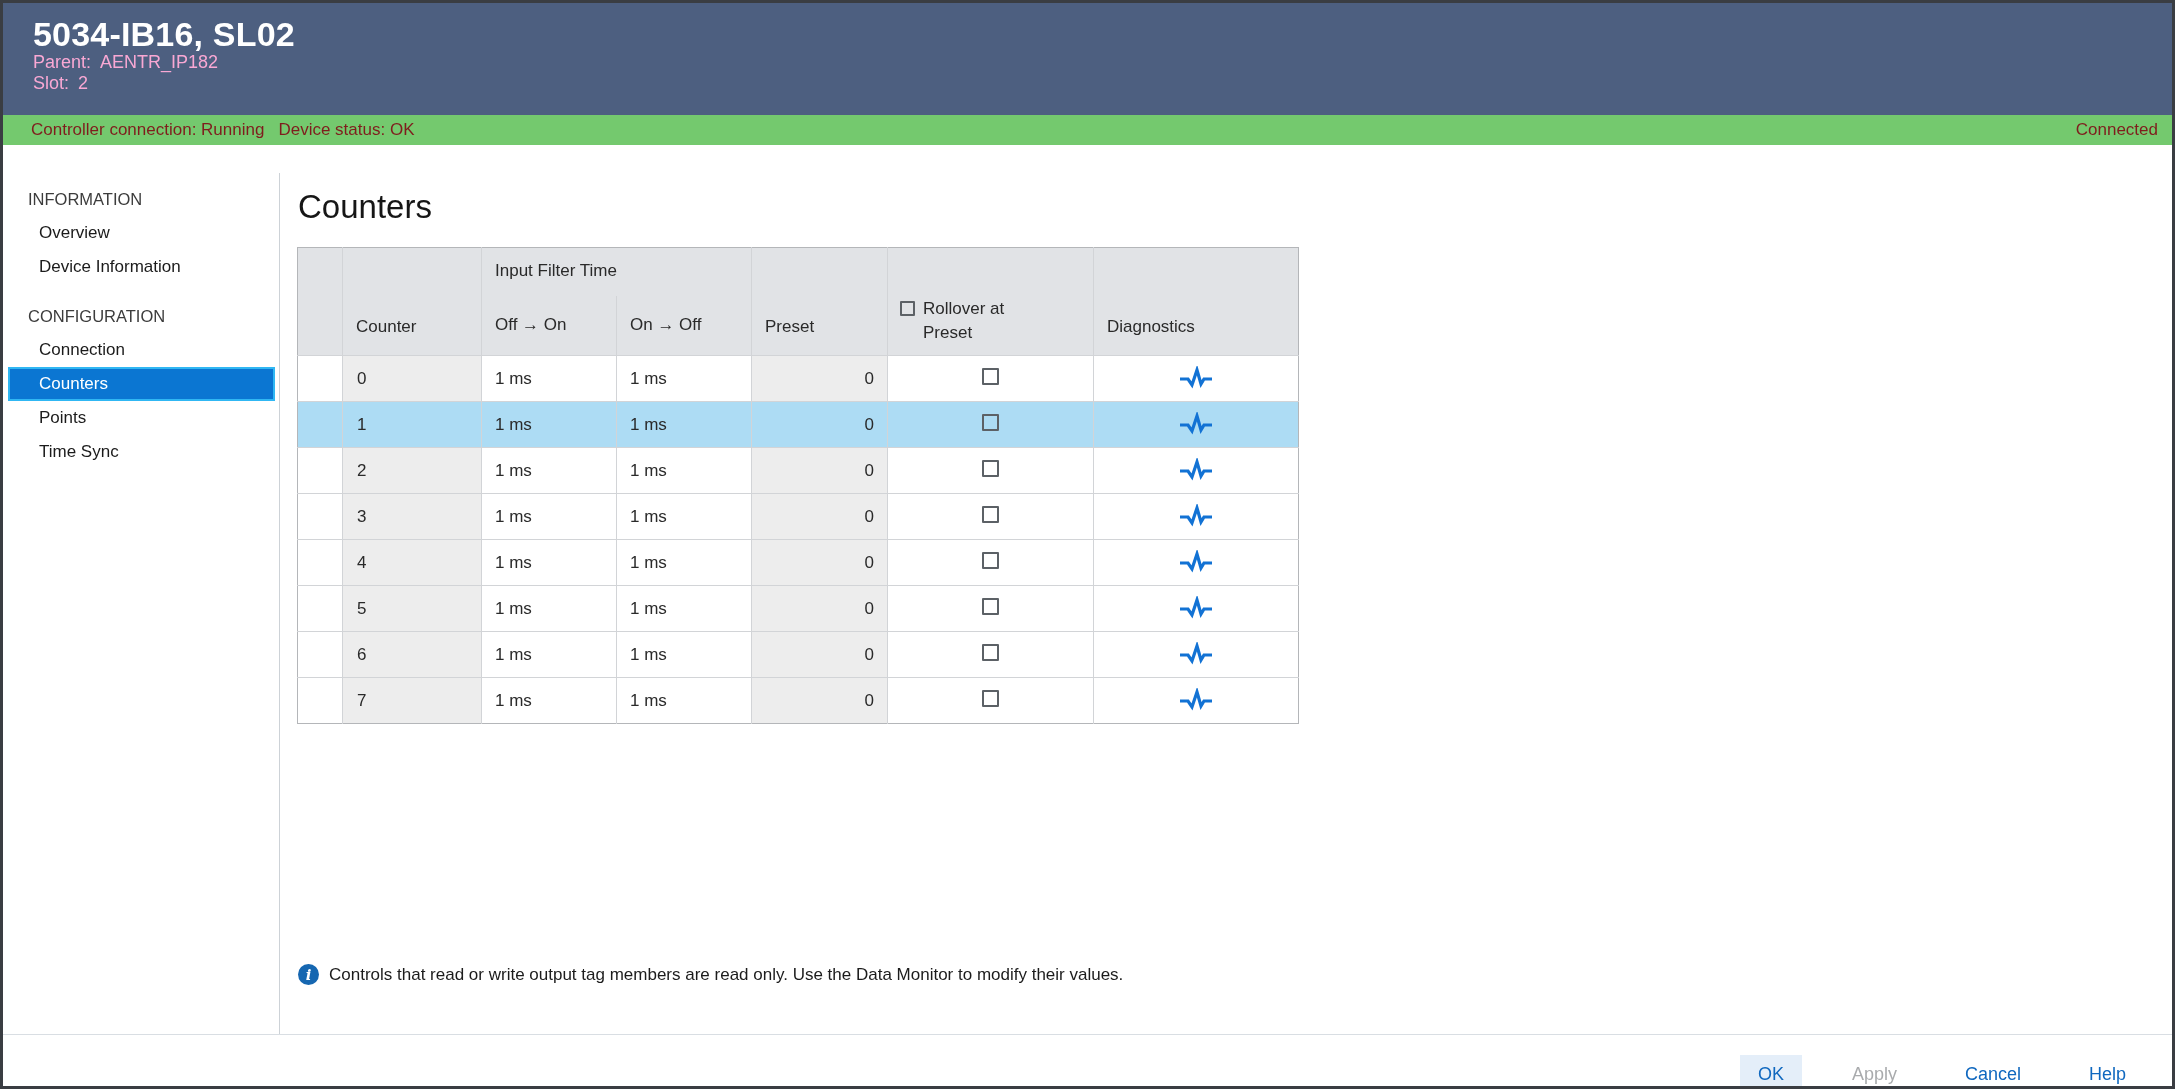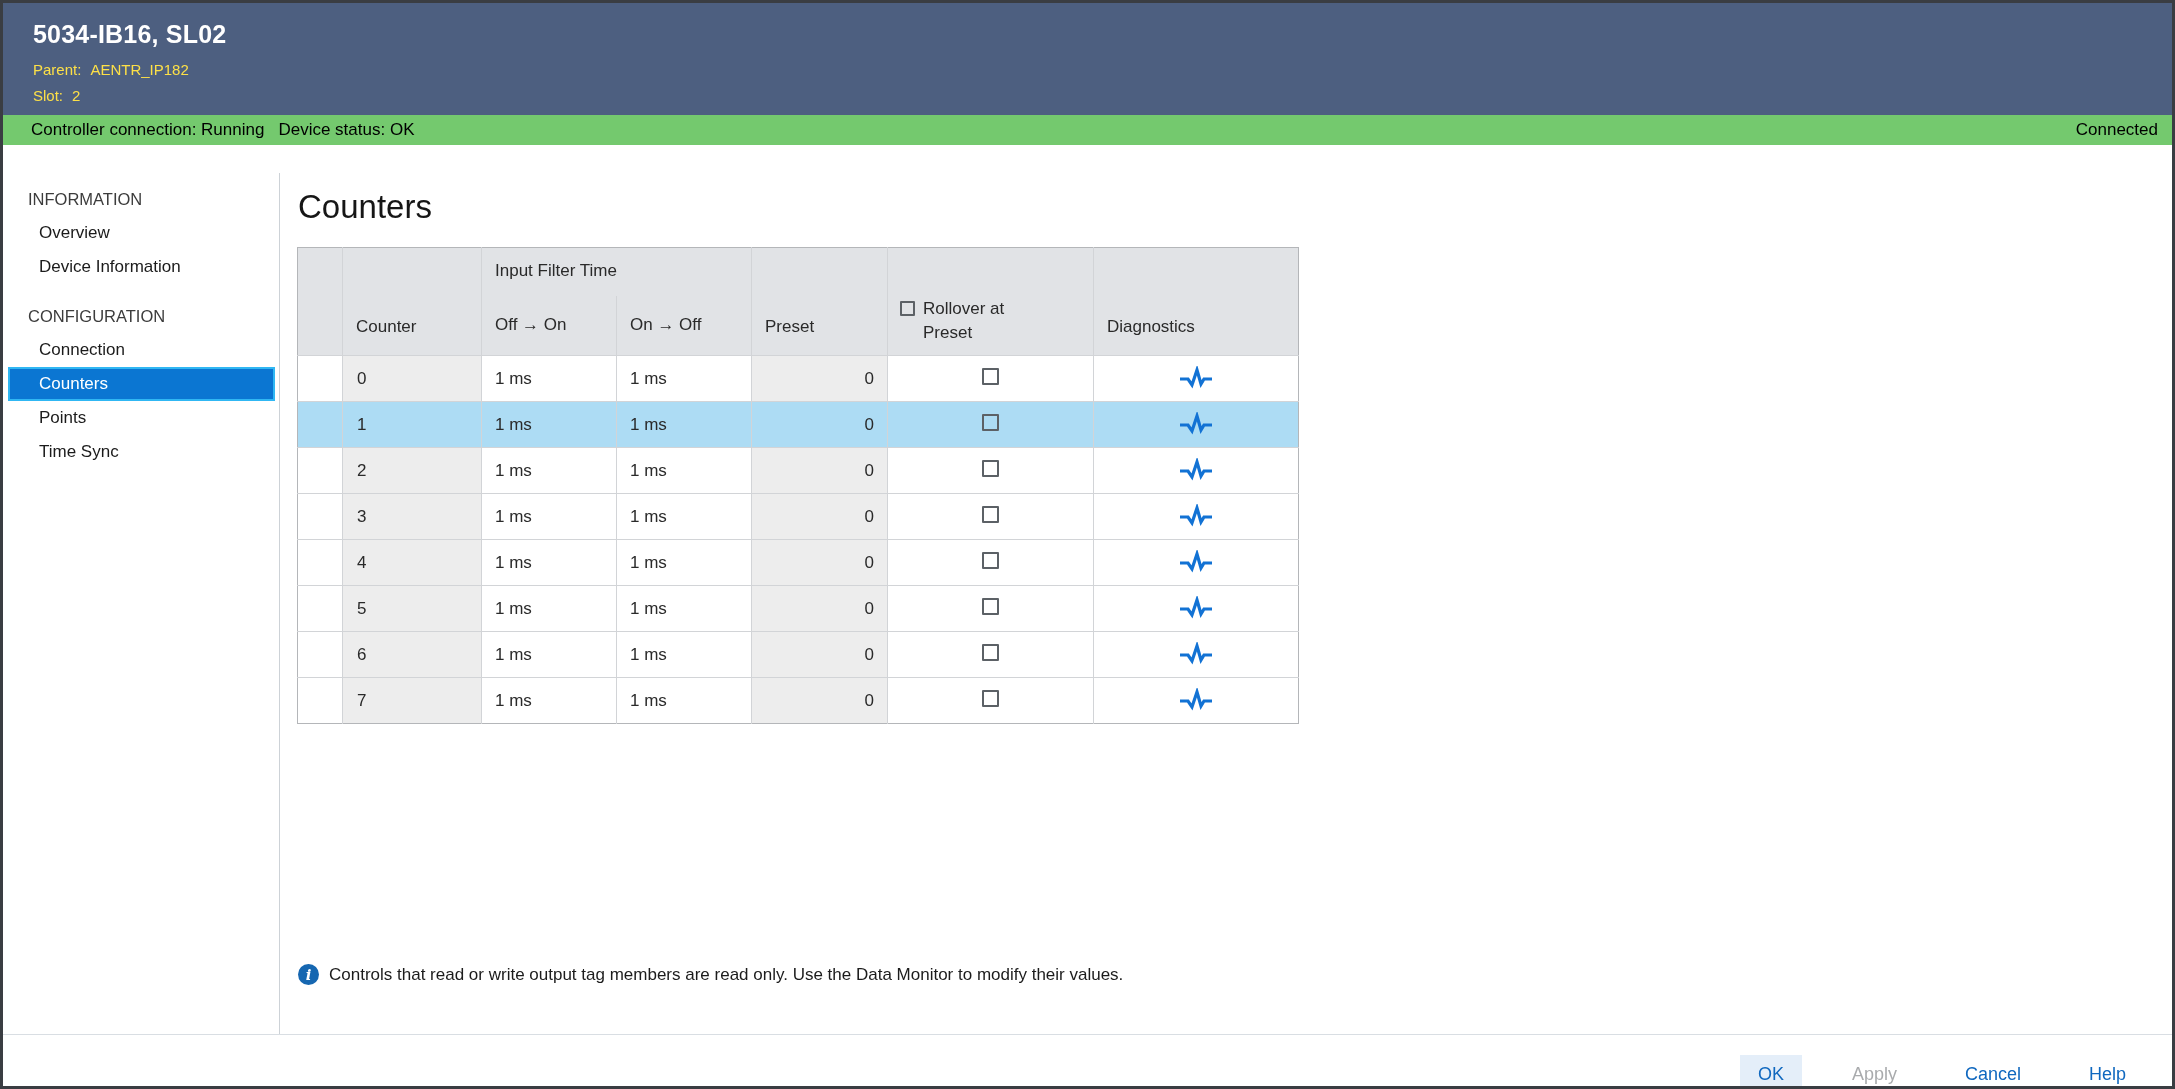--- a/index.html
+++ b/index.html
@@ -14,25 +14,25 @@
   }
   *{box-sizing:border-box;}
   html,body{margin:0;padding:0;background:#888;}
   body{font-family:"Liberation Sans", sans-serif;}
   .window{
     width:2175px;height:1089px;border:3px solid #3a3d42;background:#fff;
     position:relative;overflow:hidden;
   }
   
   .titlebar{height:112px;background:var(--titlebar-bg);color:#fff;padding:13px 0 0 30px;}
-  .win-title{font-size:25px;font-weight:700;letter-spacing:.2px;line-height:36px;}
-  .win-sub{font-size:15px;margin-top:9px;color:#fde047;}
+  .win-title{font-size:34px;font-weight:700;letter-spacing:.2px;line-height:36px;}
+  .win-sub{font-size:18px;color:#f9a8d4;}
   .win-sub .lbl{margin-right:9px;}
   
-  .statusbar{height:30px;background:var(--status-bg);color:#000000;display:flex;align-items:center;
+  .statusbar{height:30px;background:var(--status-bg);color:#7f1d1d;display:flex;align-items:center;
     padding:0 14px 0 28px;font-size:17px;gap:14px;}
   .status-right{margin-left:auto;}
   
   .body{display:flex;height:861px;margin-top:28px;}
   .sidebar{width:277px;border-right:1px solid #cdd2d7;padding-top:6px;font-size:17px;flex:none;}
   .side-title{color:#3c3c3c;padding:11px 0 7px 25px;font-size:16.5px;}
   .side-item{height:34px;display:flex;align-items:center;padding-left:36px;color:#1b1b1b;cursor:default;}
   .side-item.selected{
     margin:0 4px 0 5px;padding-left:29px;border:2px solid var(--sel-border);
     background:var(--sel-bg);color:#fff;

